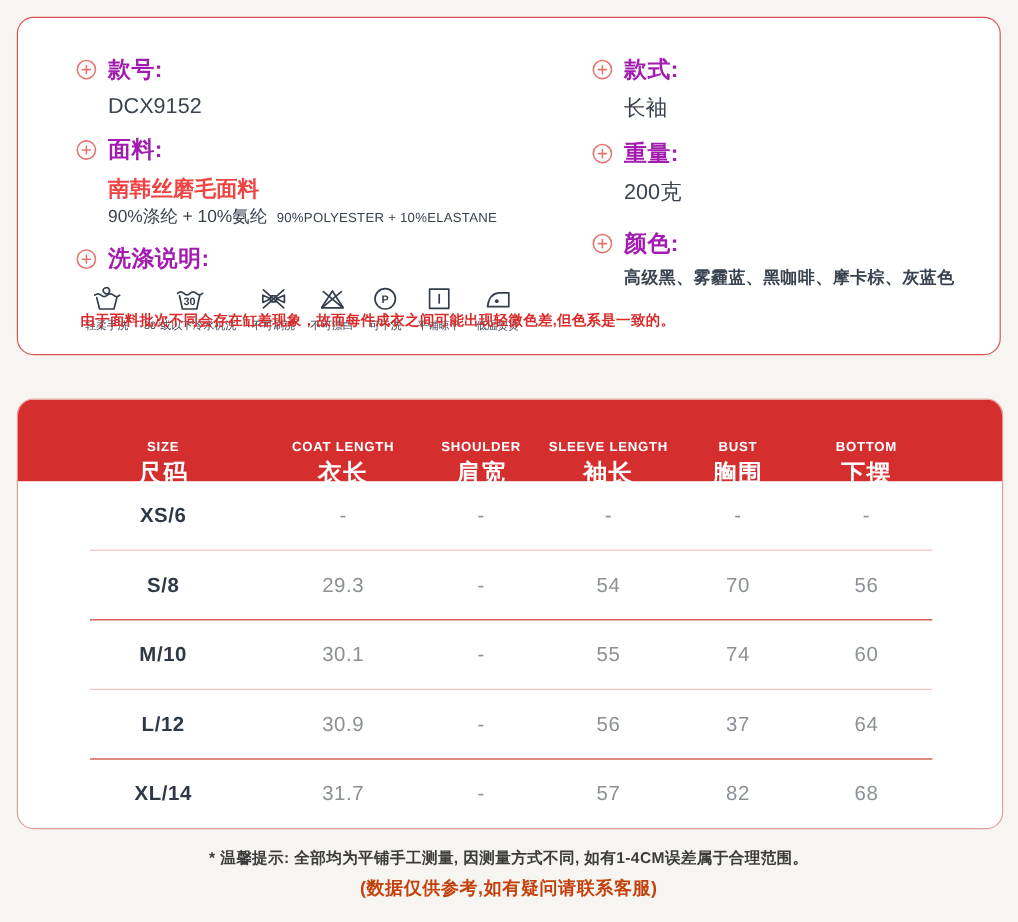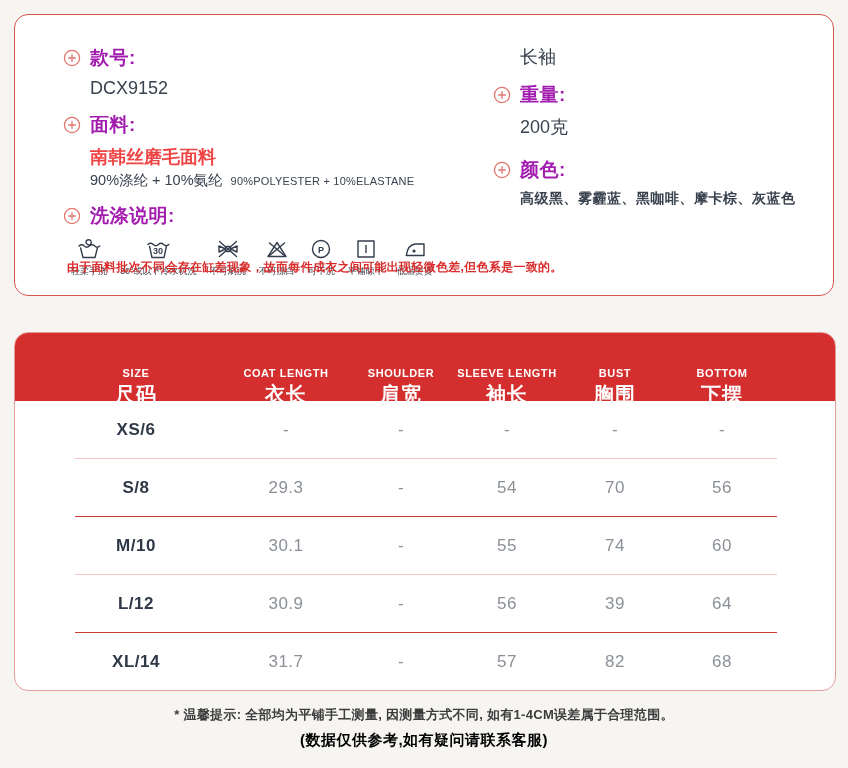--- a/index.html
+++ b/index.html
@@ -43,21 +43,21 @@
   .tbl-row{height:57px;align-items:center;}
   .td{text-align:center;font-size:17px;color:#8b9097;letter-spacing:.5px;}
   .td-size{font-weight:bold;color:#2f3847;font-size:17px;}
   .sep{height:1px;margin:0 58px 0 60px;}
   .sep-light{background:#f2c3c1;}
   .sep-strong{background:#cc3a34;}
   
   .foot-note{position:absolute;left:0;top:706px;width:848px;text-align:center;
     font-size:13px;font-weight:bold;color:#3c3c3c;letter-spacing:.3px;}
   .foot-service{position:absolute;left:0;top:731px;width:848px;text-align:center;
-    font-size:15px;font-weight:bold;color:#000000;letter-spacing:.5px;}
+    font-size:15px;font-weight:bold;color:#c2410c;letter-spacing:.5px;}
   .ico-stroke{stroke:#333d4c;fill:none;stroke-width:1.4;stroke-linecap:round;stroke-linejoin:round;}
   .ico-txt{fill:#333d4c;font-size:9px;font-weight:bold;font-family:"Liberation Sans",sans-serif;}
 </style>
 </head>
 <body>
 
 <div class="card card-info">
 
   <div class="col col-left">
 
@@ -166,20 +166,29 @@
           <span class="care-label">低温熨烫</span>
         </div>
 
       </div>
     </div>
   </div>
 
   <div class="col col-right">
 
     <div class="info-block">
+      <div class="info-head">
+        <span class="plus-ico">
+          <svg viewBox="0 0 18 18">
+              <circle cx="9" cy="9" r="7.6" fill="none" stroke="#e2756f" stroke-width="1.3"></circle>
+              <path d="M9 5.6 V12.4 M5.6 9 H12.4" stroke="#e2756f" stroke-width="1.3" stroke-linecap="round"></path>
+            </svg>
+        </span>
+        <span class="info-label">款式:</span>
+      </div>
       <div class="info-body">
         <div class="v-main">长袖</div>
       </div>
     </div>
 
     <div class="info-block">
       <div class="info-head">
         <span class="plus-ico">
           <svg viewBox="0 0 18 18">
               <circle cx="9" cy="9" r="7.6" fill="none" stroke="#e2756f" stroke-width="1.3"></circle>
@@ -269,21 +278,21 @@
     <div class="td">74</div>
     <div class="td">60</div>
   </div>
   <div class="sep sep-light"></div>
 
   <div class="tbl-grid tbl-row">
     <div class="td td-size">L/12</div>
     <div class="td">30.9</div>
     <div class="td">-</div>
     <div class="td">56</div>
-    <div class="td">39</div>
+    <div class="td">37</div>
     <div class="td">64</div>
   </div>
   <div class="sep sep-strong"></div>
 
   <div class="tbl-grid tbl-row">
     <div class="td td-size">XL/14</div>
     <div class="td">31.7</div>
     <div class="td">-</div>
     <div class="td">57</div>
     <div class="td">82</div>

